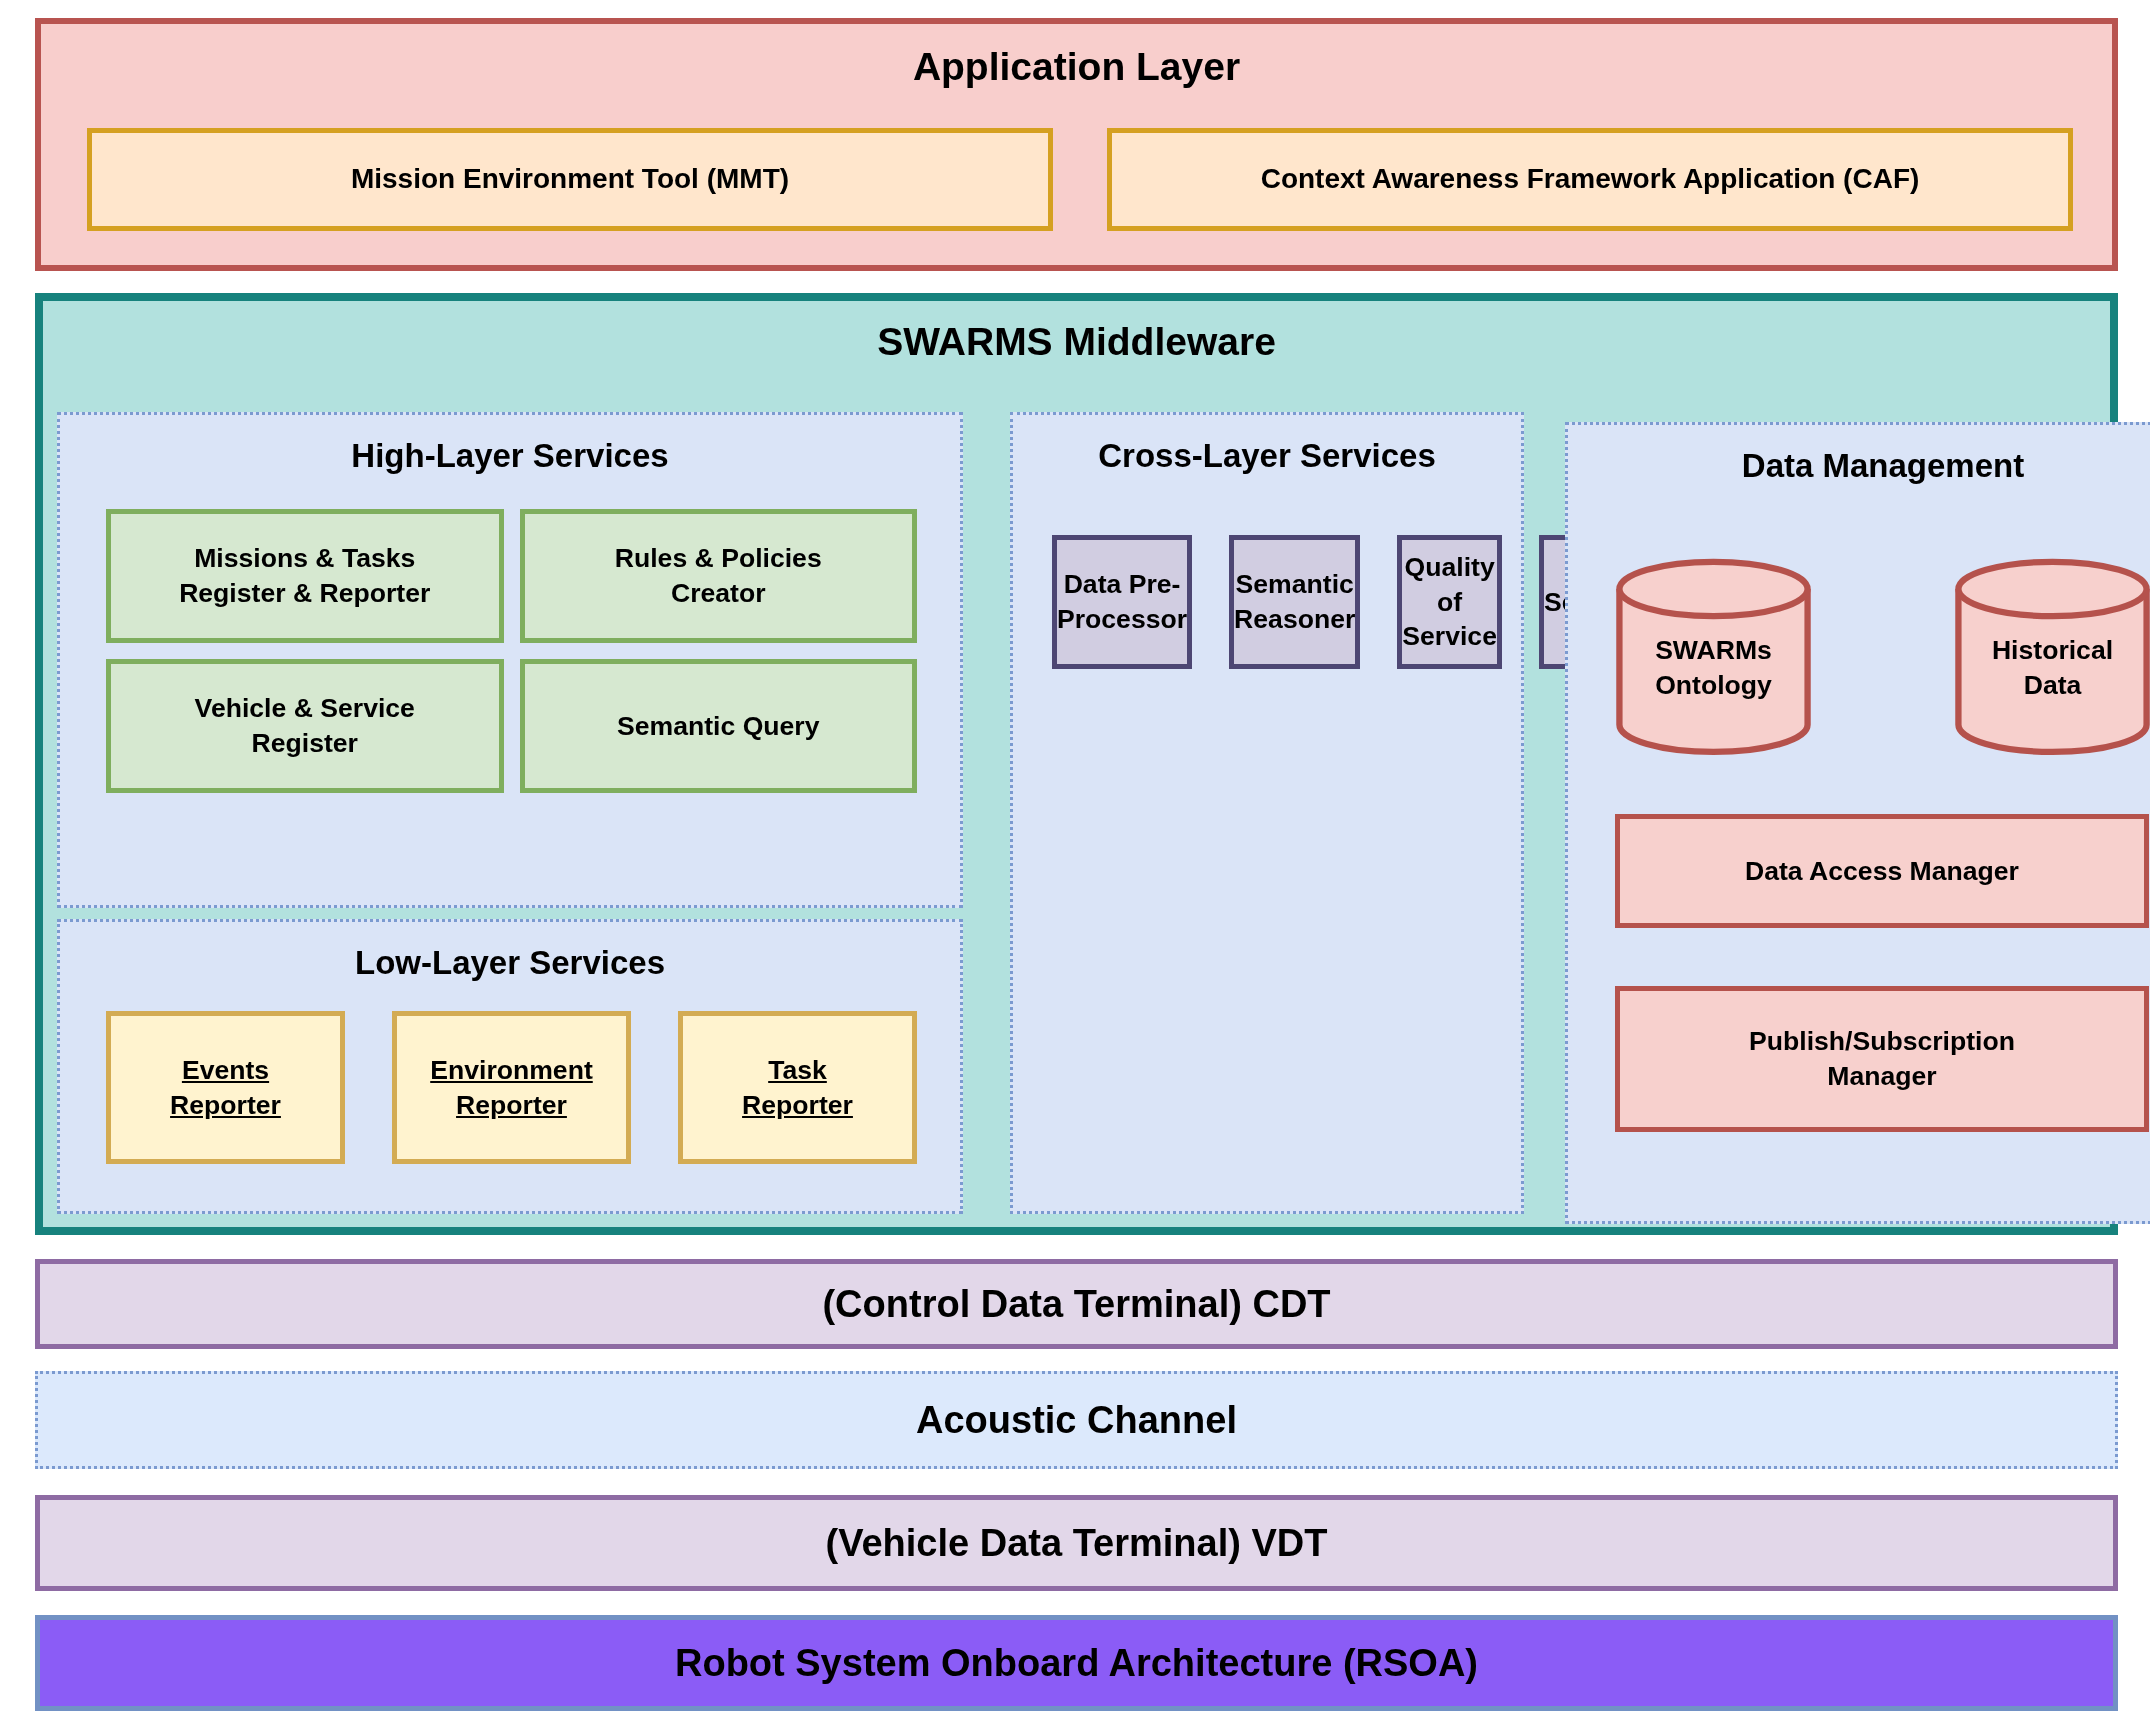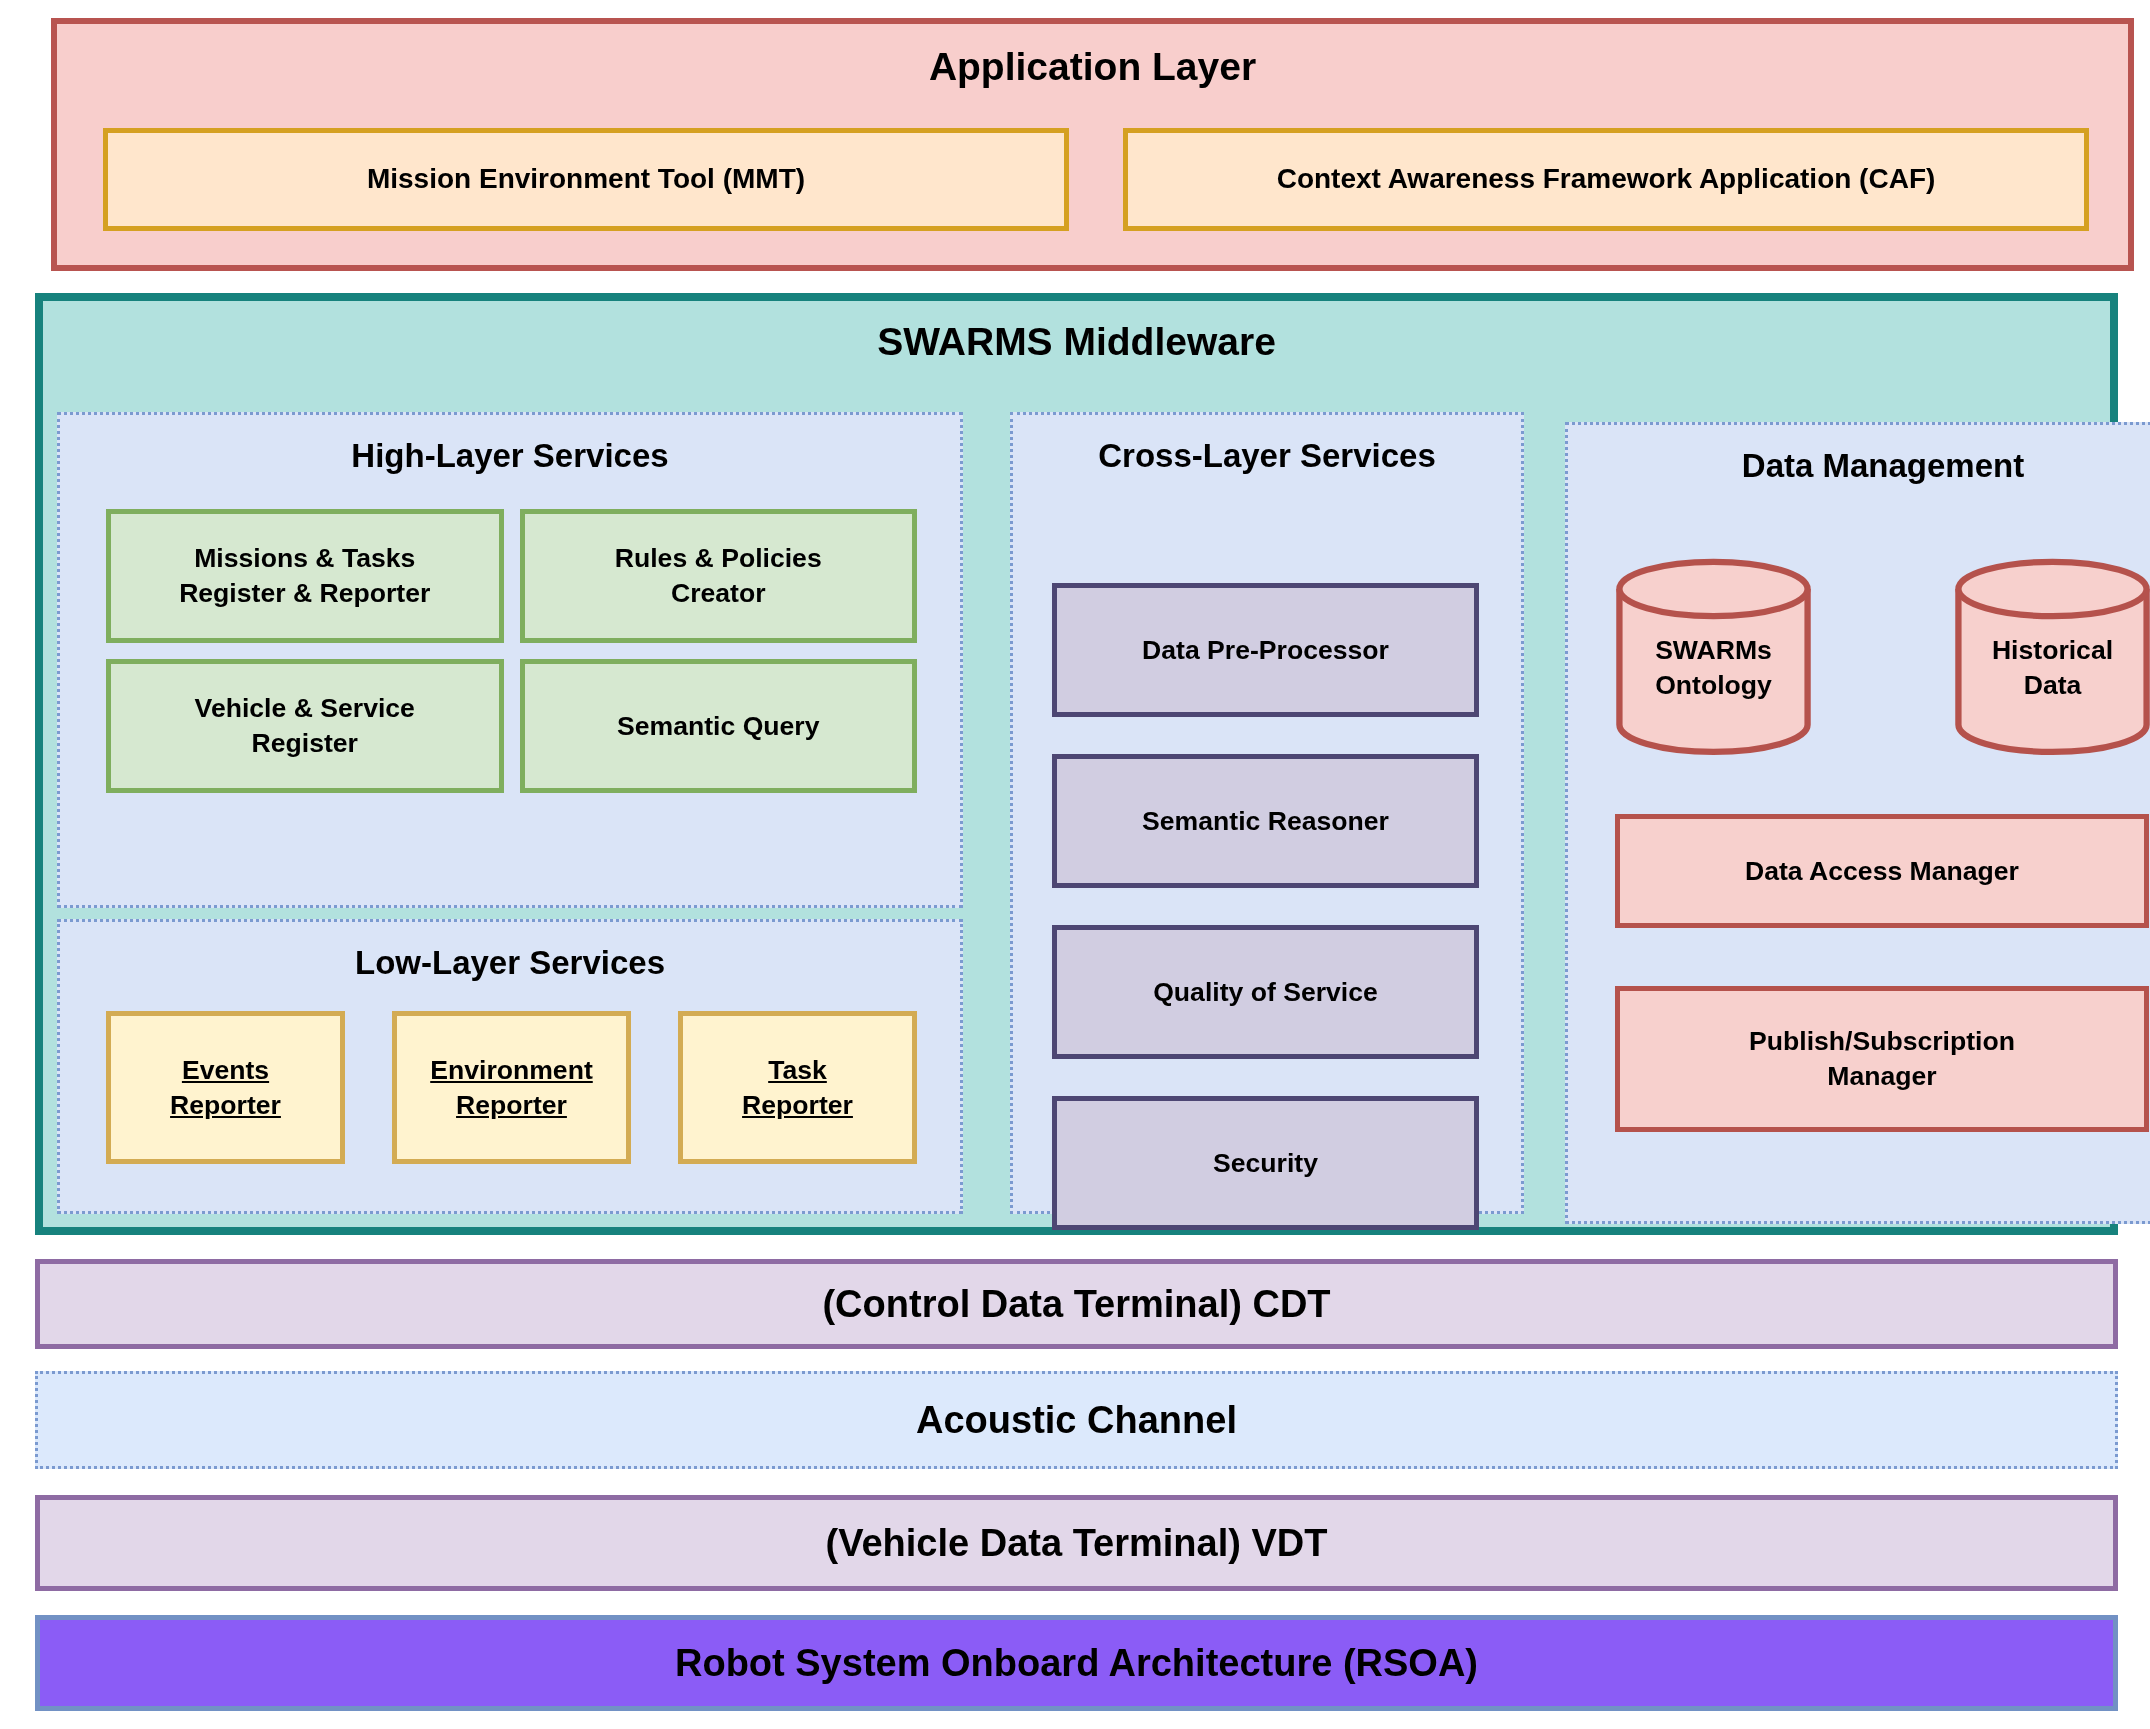--- a/index.html
+++ b/index.html
@@ -18,21 +18,20 @@
   }
   .canvas * { box-sizing: border-box; }
 
   
   .app-layer {
     position: absolute;
     left: 35px; top: 17.7px;
     width: 2083px; height: 253px;
     background: #f8cecc;
     border: 6.3px solid #b85450;
-    margin-left: 16px;
   }
   .app-title {
     margin-top: 21.5px;
     text-align: center;
     font-size: 39px;
   }
   .app-boxes {
     position: absolute;
     left: 46px; right: 39px; top: 104px;
     display: flex;
@@ -115,23 +114,21 @@
     border: 5px solid #d3ab53;
     display: flex;
     align-items: center;
     justify-content: center;
     font-size: 26.6px;
   }
   .cross-col {
     position: absolute;
     left: 39px; right: 42px; top: 120px;
     display: flex;
-    flex-direction: column;
     gap: 37px;
-    margin-top: 48px;
   }
   .purple-box {
     height: 134px;
     background: #d1cde1;
     border: 5px solid #4d4673;
     display: flex;
     align-items: center;
     justify-content: center;
     font-size: 26.6px;
   }

